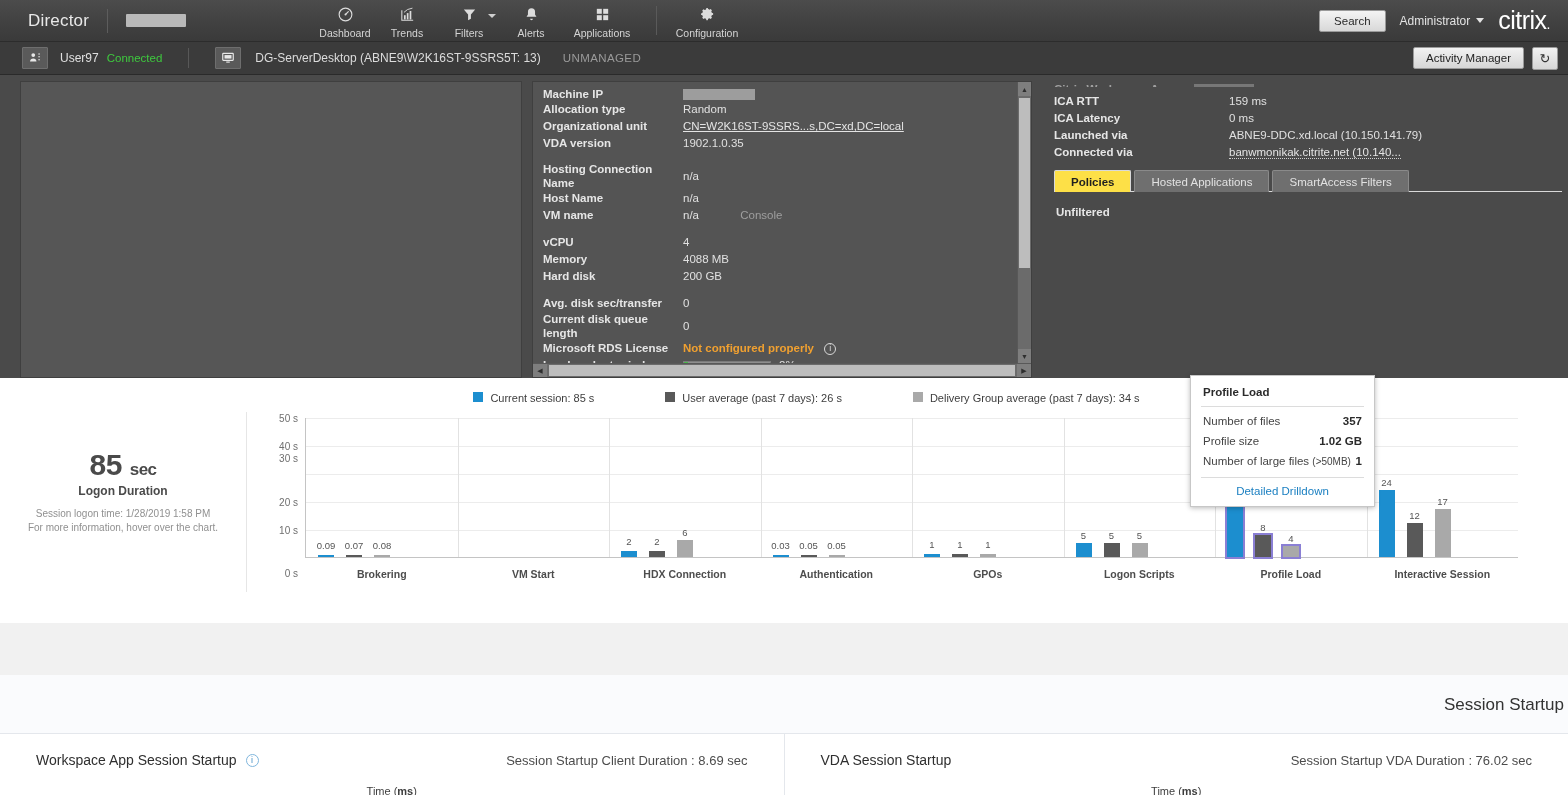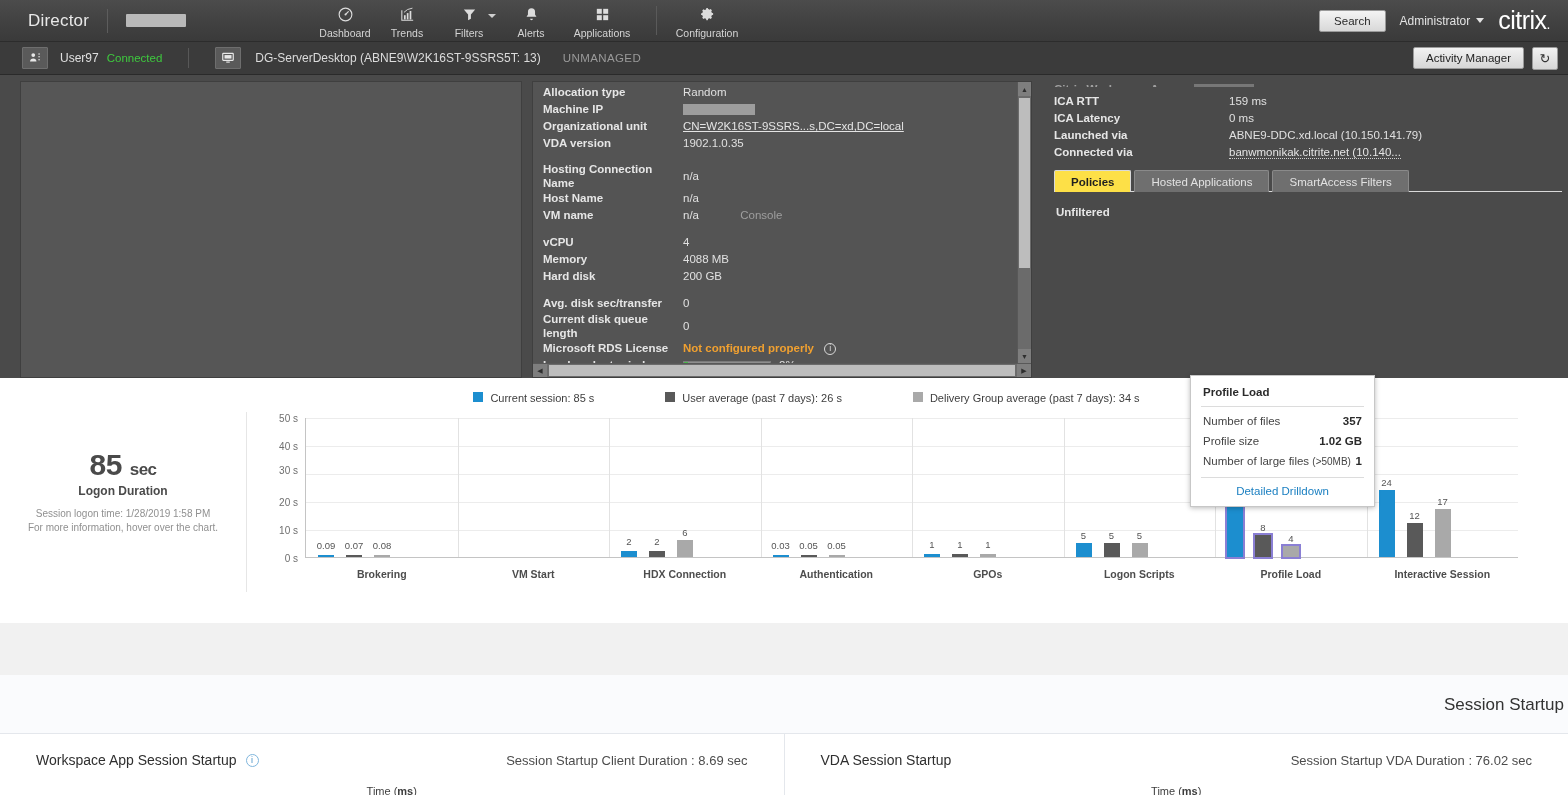--- a/index.html
+++ b/index.html
@@ -336,27 +336,27 @@
     <div class="refreshbtn">↻</div>
   </div>
 </div>
 
 <div class="details-region">
 
   <div class="panel-left"></div>
 
   <div class="panel-mid">
     <div class="kv-table">
+      <div class="kv-row">
+        <div class="kv-key">Machine IP</div>
+        <div class="kv-val"><span class="redact-ip"></span></div>
+      </div>
       <div class="kv-row" style="margin-top:-2px;">
         <div class="kv-key">Allocation type</div>
         <div class="kv-val">Random</div>
-      </div>
-      <div class="kv-row">
-        <div class="kv-key">Machine IP</div>
-        <div class="kv-val"><span class="redact-ip"></span></div>
       </div>
       <div class="kv-row">
         <div class="kv-key">Organizational unit</div>
         <div class="kv-val"><span class="kv-link">CN=W2K16ST-9SSRS...s,DC=xd,DC=local</span></div>
       </div>
       <div class="kv-row">
         <div class="kv-key">VDA version</div>
         <div class="kv-val">1902.1.0.35</div>
       </div>
 
@@ -507,27 +507,27 @@
       </div>
       <div class="sum-sub">Logon Duration</div>
       <div class="sum-meta">
         <div>Session logon time: 1/28/2019 1:58 PM</div>
         <div>For more information, hover over the chart.</div>
       </div>
     </div>
 
     <div class="plot-wrap">
       <div class="plot" id="plot">
-          <div class="ytick" style="top: 140px;">0 s</div>
+          <div class="ytick" style="top: 155px;">0 s</div>
           <div class="gridline" style="top: 112px;"></div>
           <div class="ytick" style="top: 112px;">10 s</div>
           <div class="gridline" style="top: 84px;"></div>
           <div class="ytick" style="top: 84px;">20 s</div>
           <div class="gridline" style="top: 56px;"></div>
-          <div class="ytick" style="top: 52px;">30 s</div>
+          <div class="ytick" style="top: 40px;">30 s</div>
           <div class="gridline" style="top: 28px;"></div>
           <div class="ytick" style="top: 28px;">40 s</div>
           <div class="gridline" style="top: 0px;"></div>
           <div class="ytick" style="top: 0px;">50 s</div>
           <div class="group" style="left: 0%; width: 12.5%;">
             <div class="bars">
               <div class="bar-col">
                 <div class="bar-val tiny" style="bottom: 4px;">0.09</div>
                 <div class="bar" style="height: 2px; background: rgb(28, 142, 207);"></div>
               </div>

